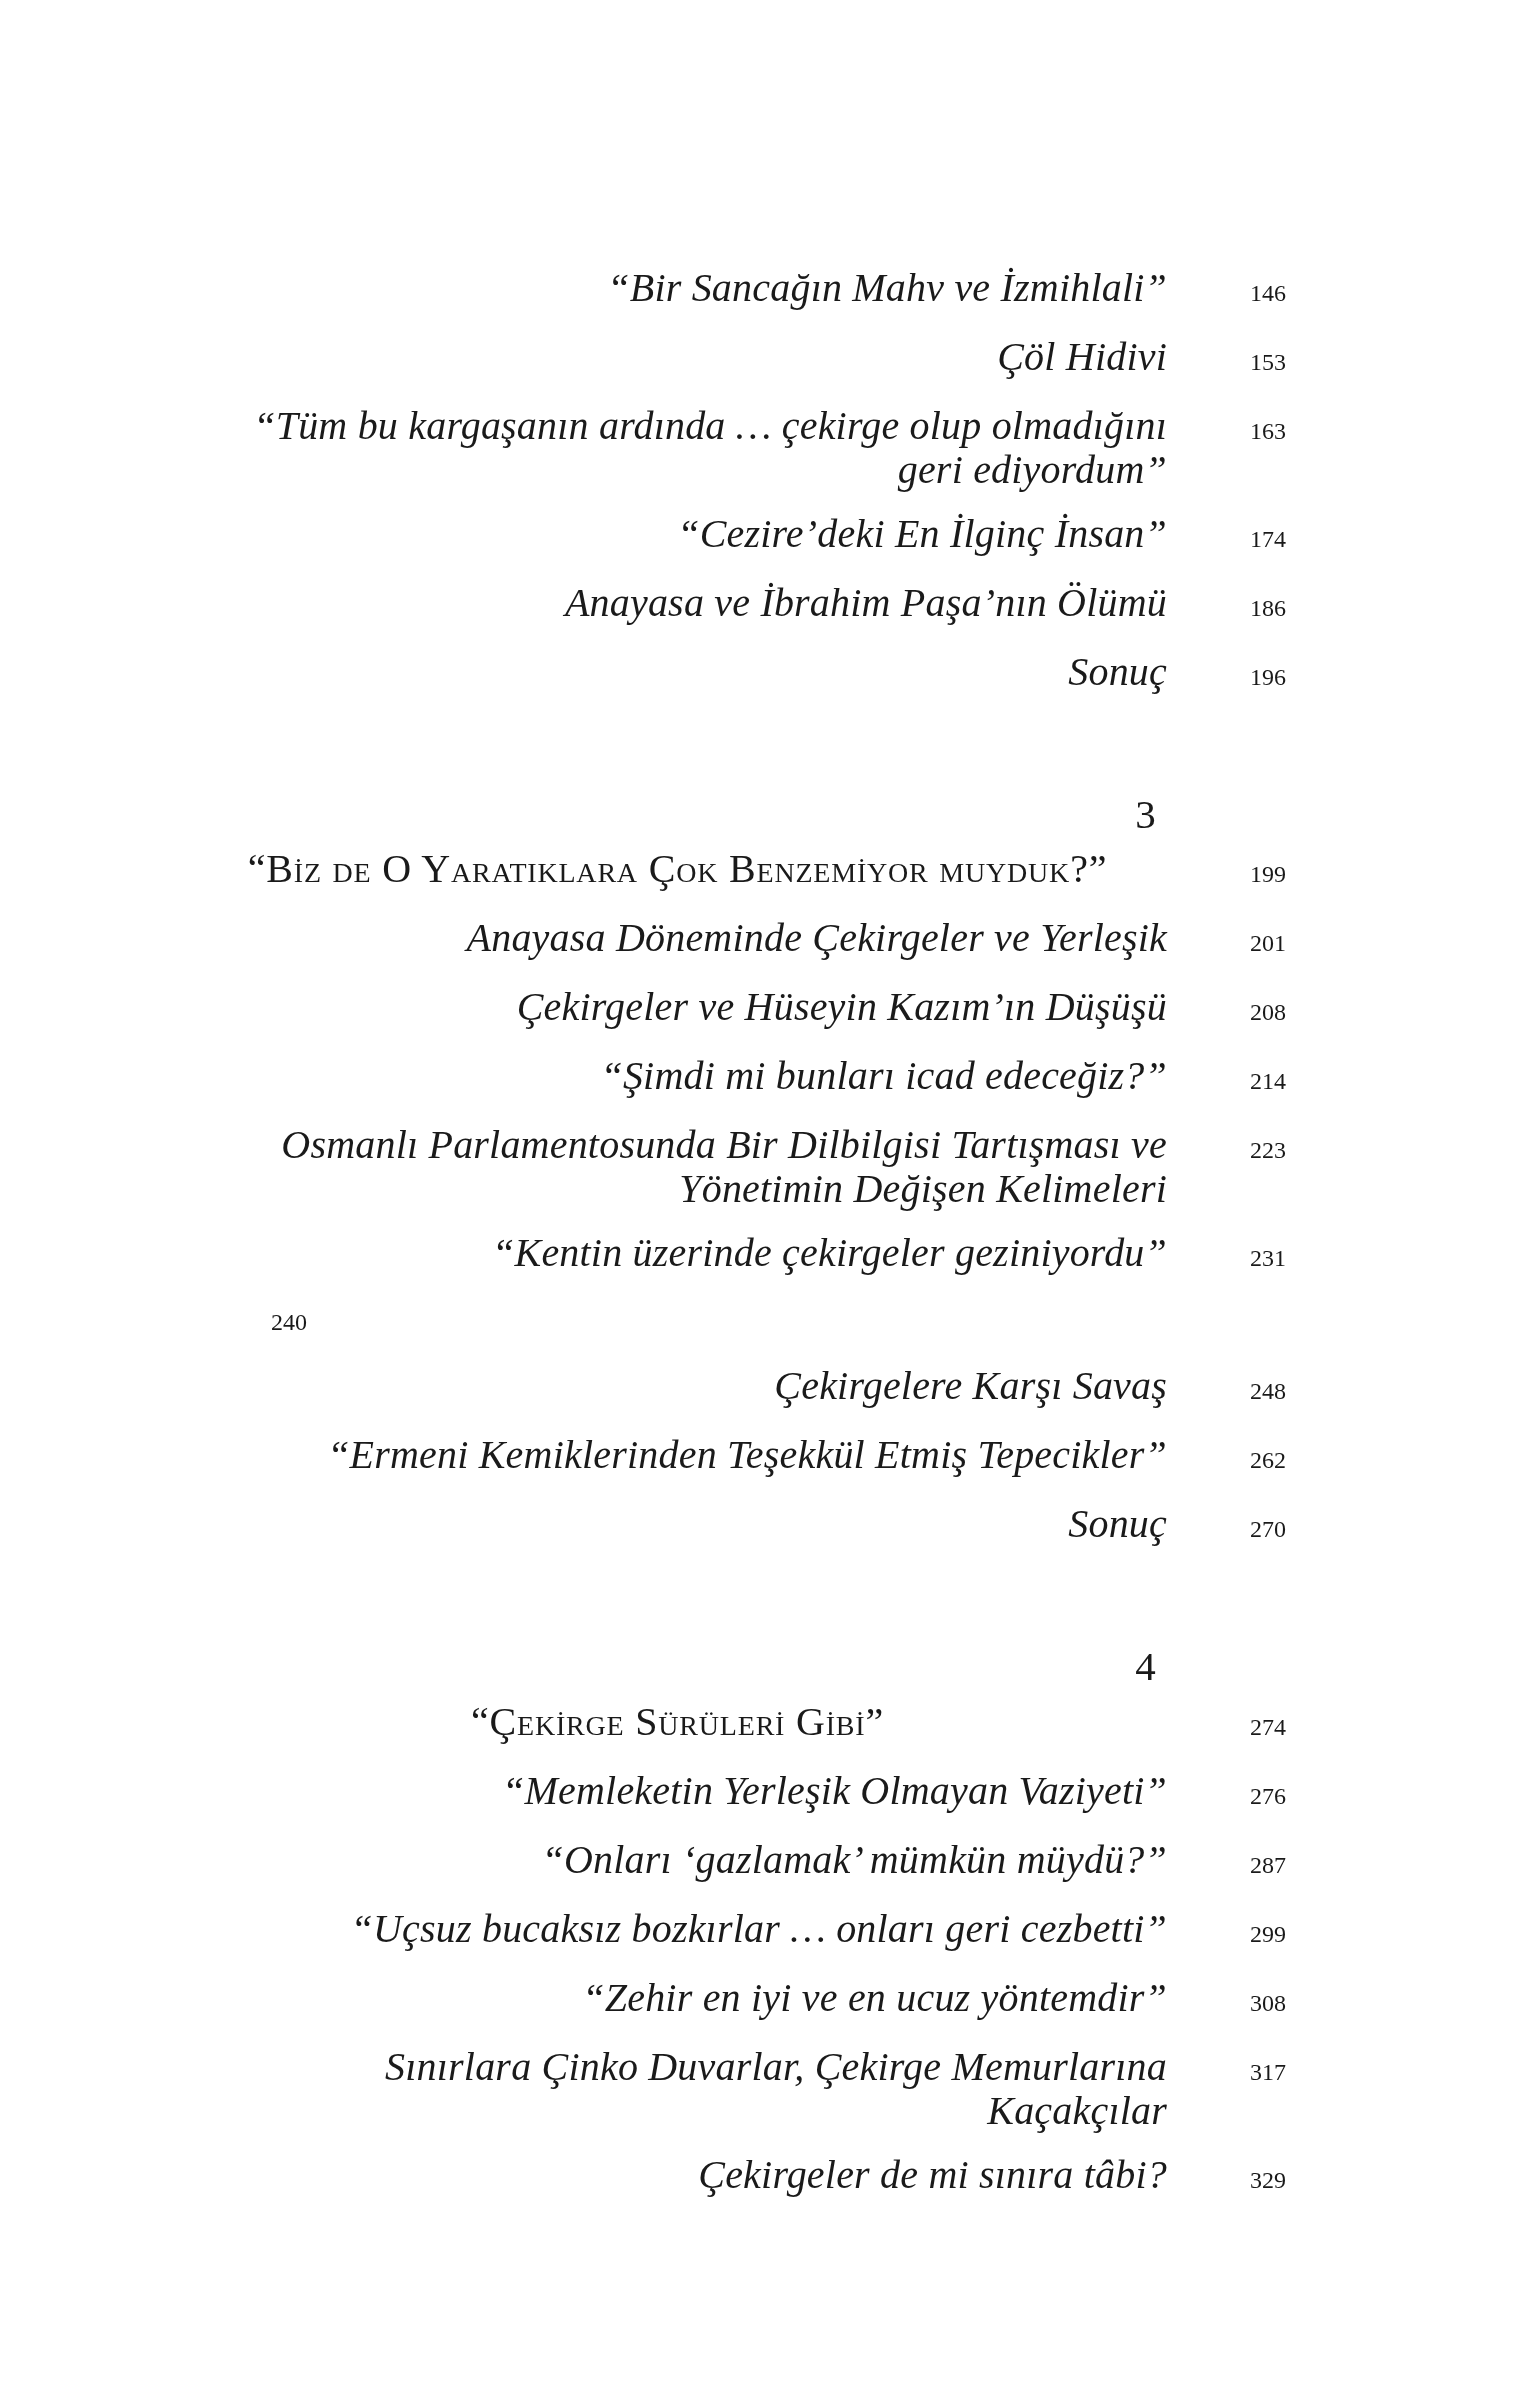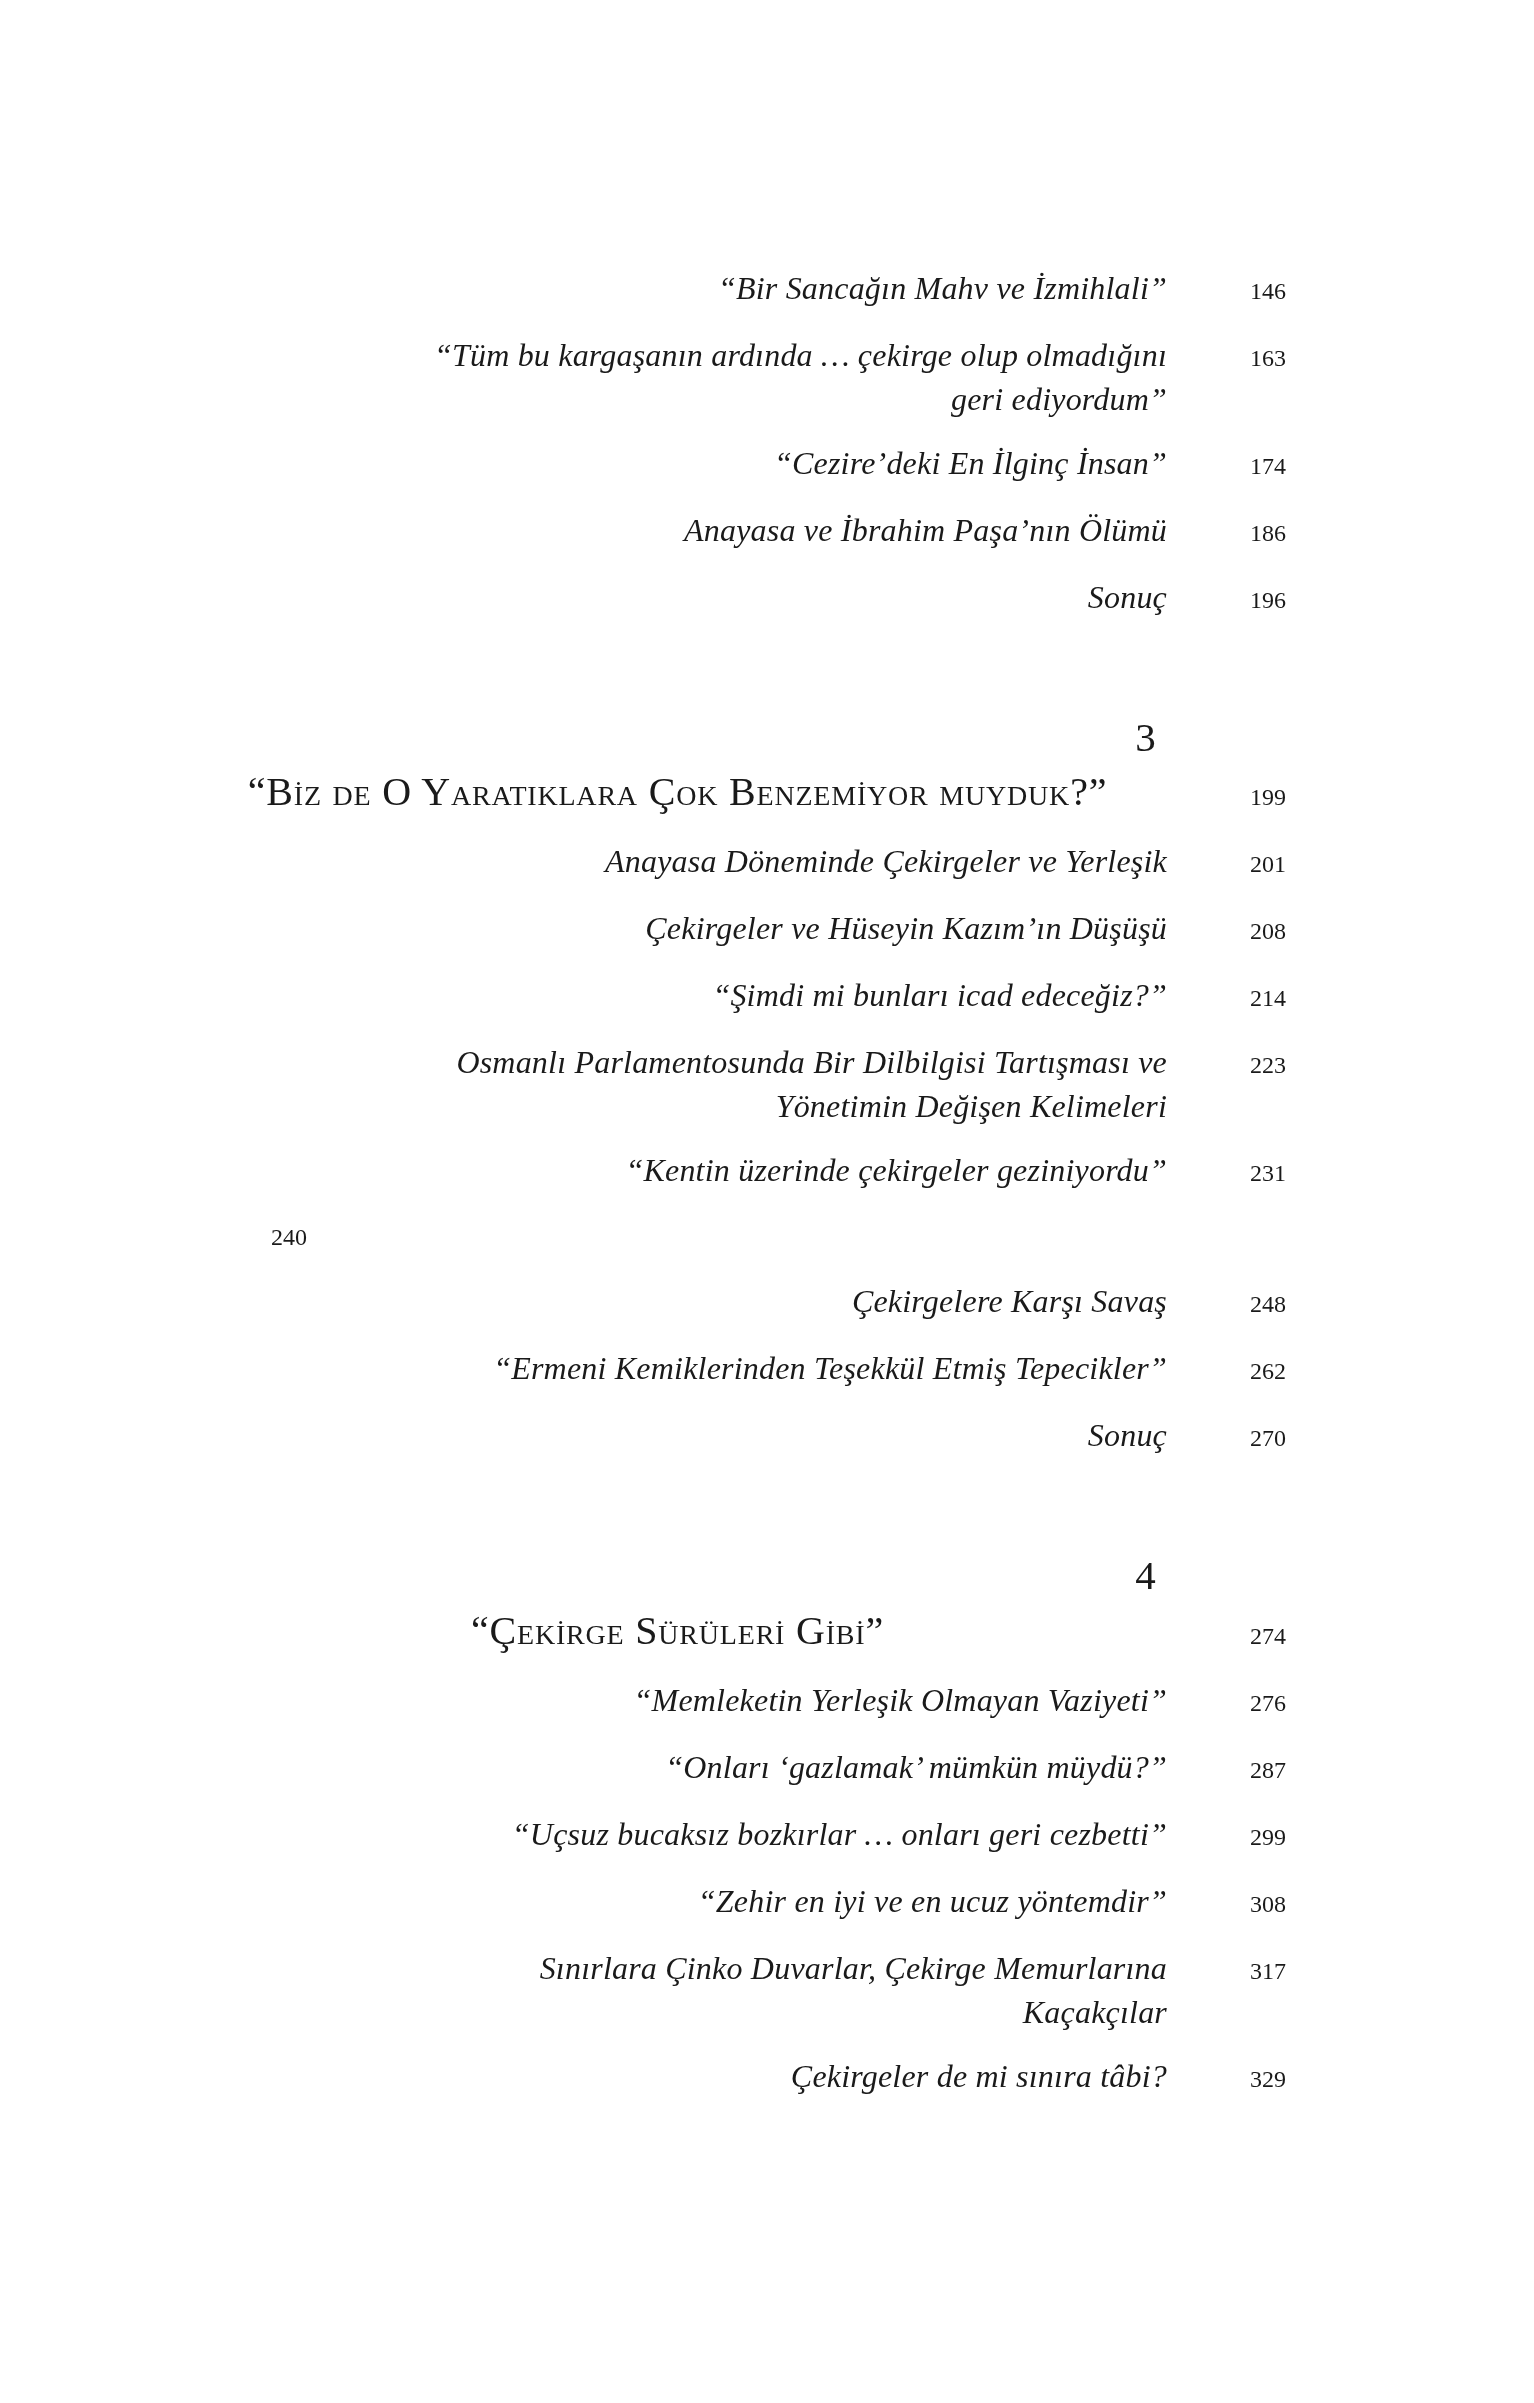--- a/index.html
+++ b/index.html
@@ -34,21 +34,21 @@
   }
   .toc-row {
     display: flex;
     align-items: baseline;
     margin-bottom: 20px;
   }
   .title-col {
     flex: 1;
     text-align: right;
     font-style: italic;
-    font-size: 32px;
+    font-size: 40px;
     line-height: 44px;
     letter-spacing: 0.2px;
   }
   .title-col.smallcaps {
     font-style: normal;
     font-variant: small-caps;
     font-size: 40px;
     letter-spacing: 0.8px;
     text-align: center;
   }
@@ -86,20 +86,26 @@
   <main class="toc">
       <section class="toc-section">
         <div class="toc-row">
           <div class="title-col">
             <span class="title-line">“Bir Sancağın Mahv ve İzmihlali”</span>
           </div>
           <div class="page-col">146</div>
         </div>
         <div class="toc-row">
           <div class="title-col">
+            <span class="title-line">Çöl Hidivi</span>
+          </div>
+          <div class="page-col">153</div>
+        </div>
+        <div class="toc-row">
+          <div class="title-col">
             <span class="title-line">“Tüm bu kargaşanın ardında … çekirge olup olmadığını</span>
             <span class="title-line">geri ediyordum”</span>
           </div>
           <div class="page-col">163</div>
         </div>
         <div class="toc-row">
           <div class="title-col">
             <span class="title-line">“Cezire’deki En İlginç İnsan”</span>
           </div>
           <div class="page-col">174</div>

